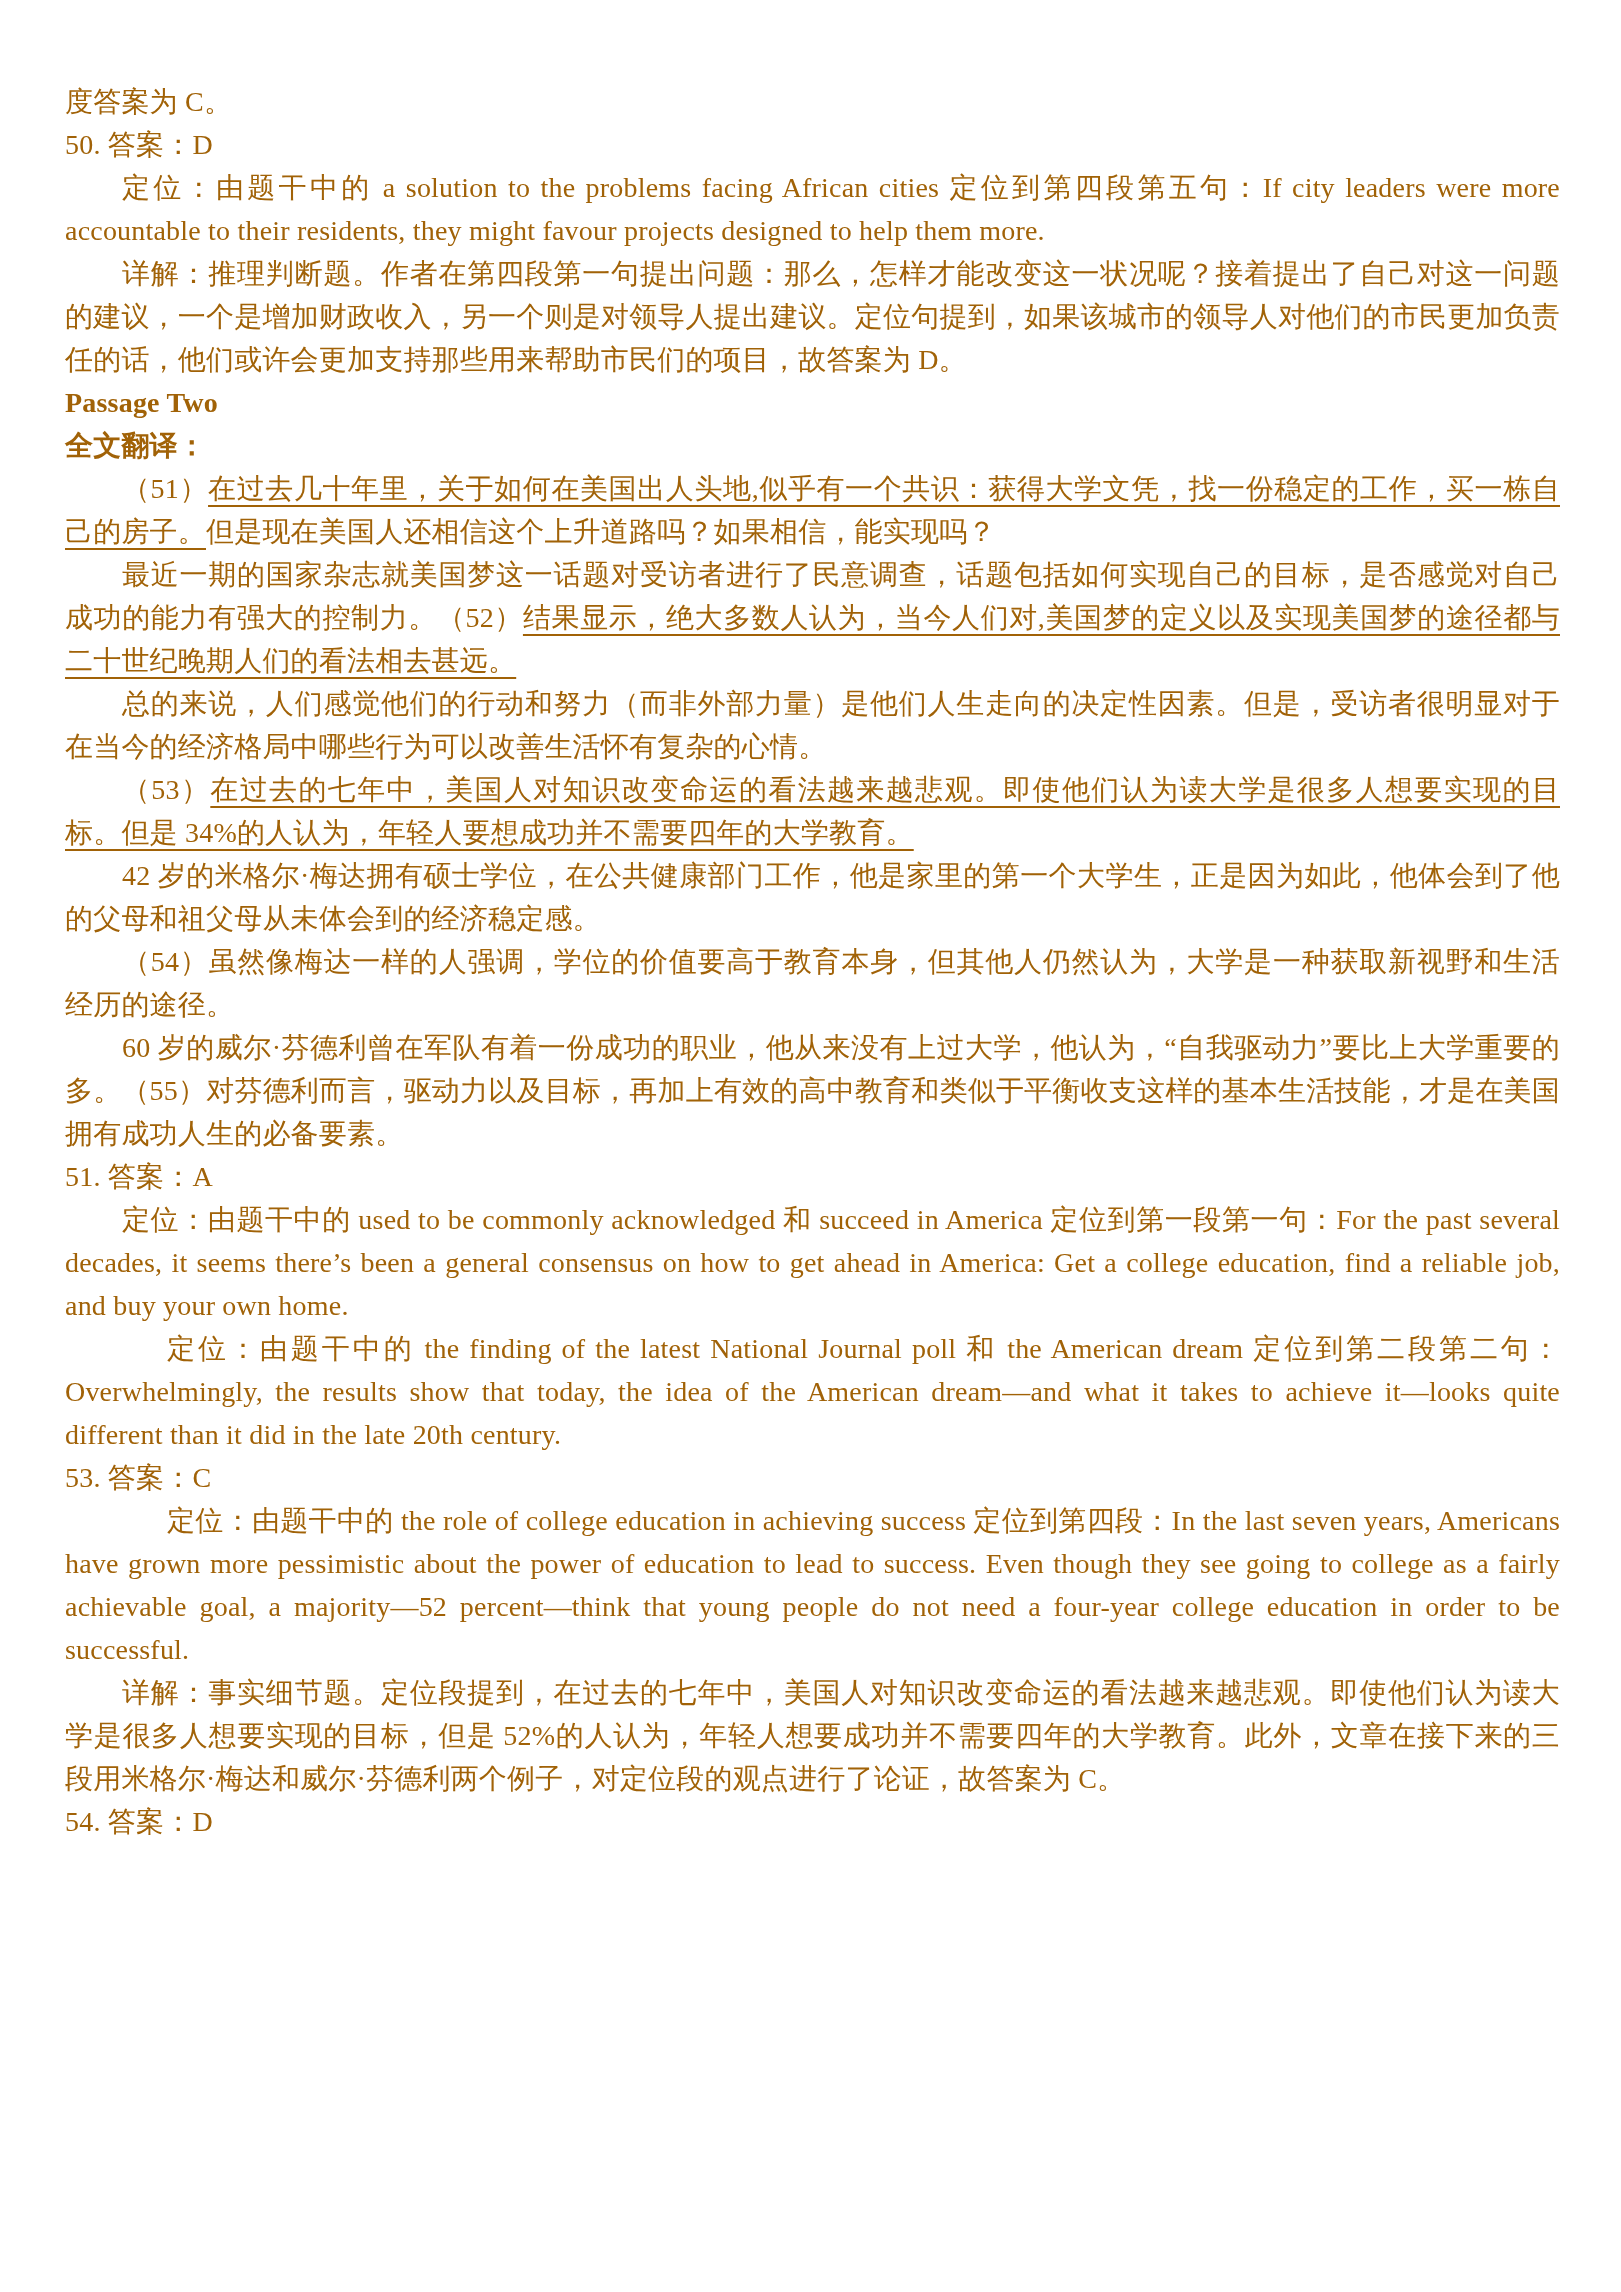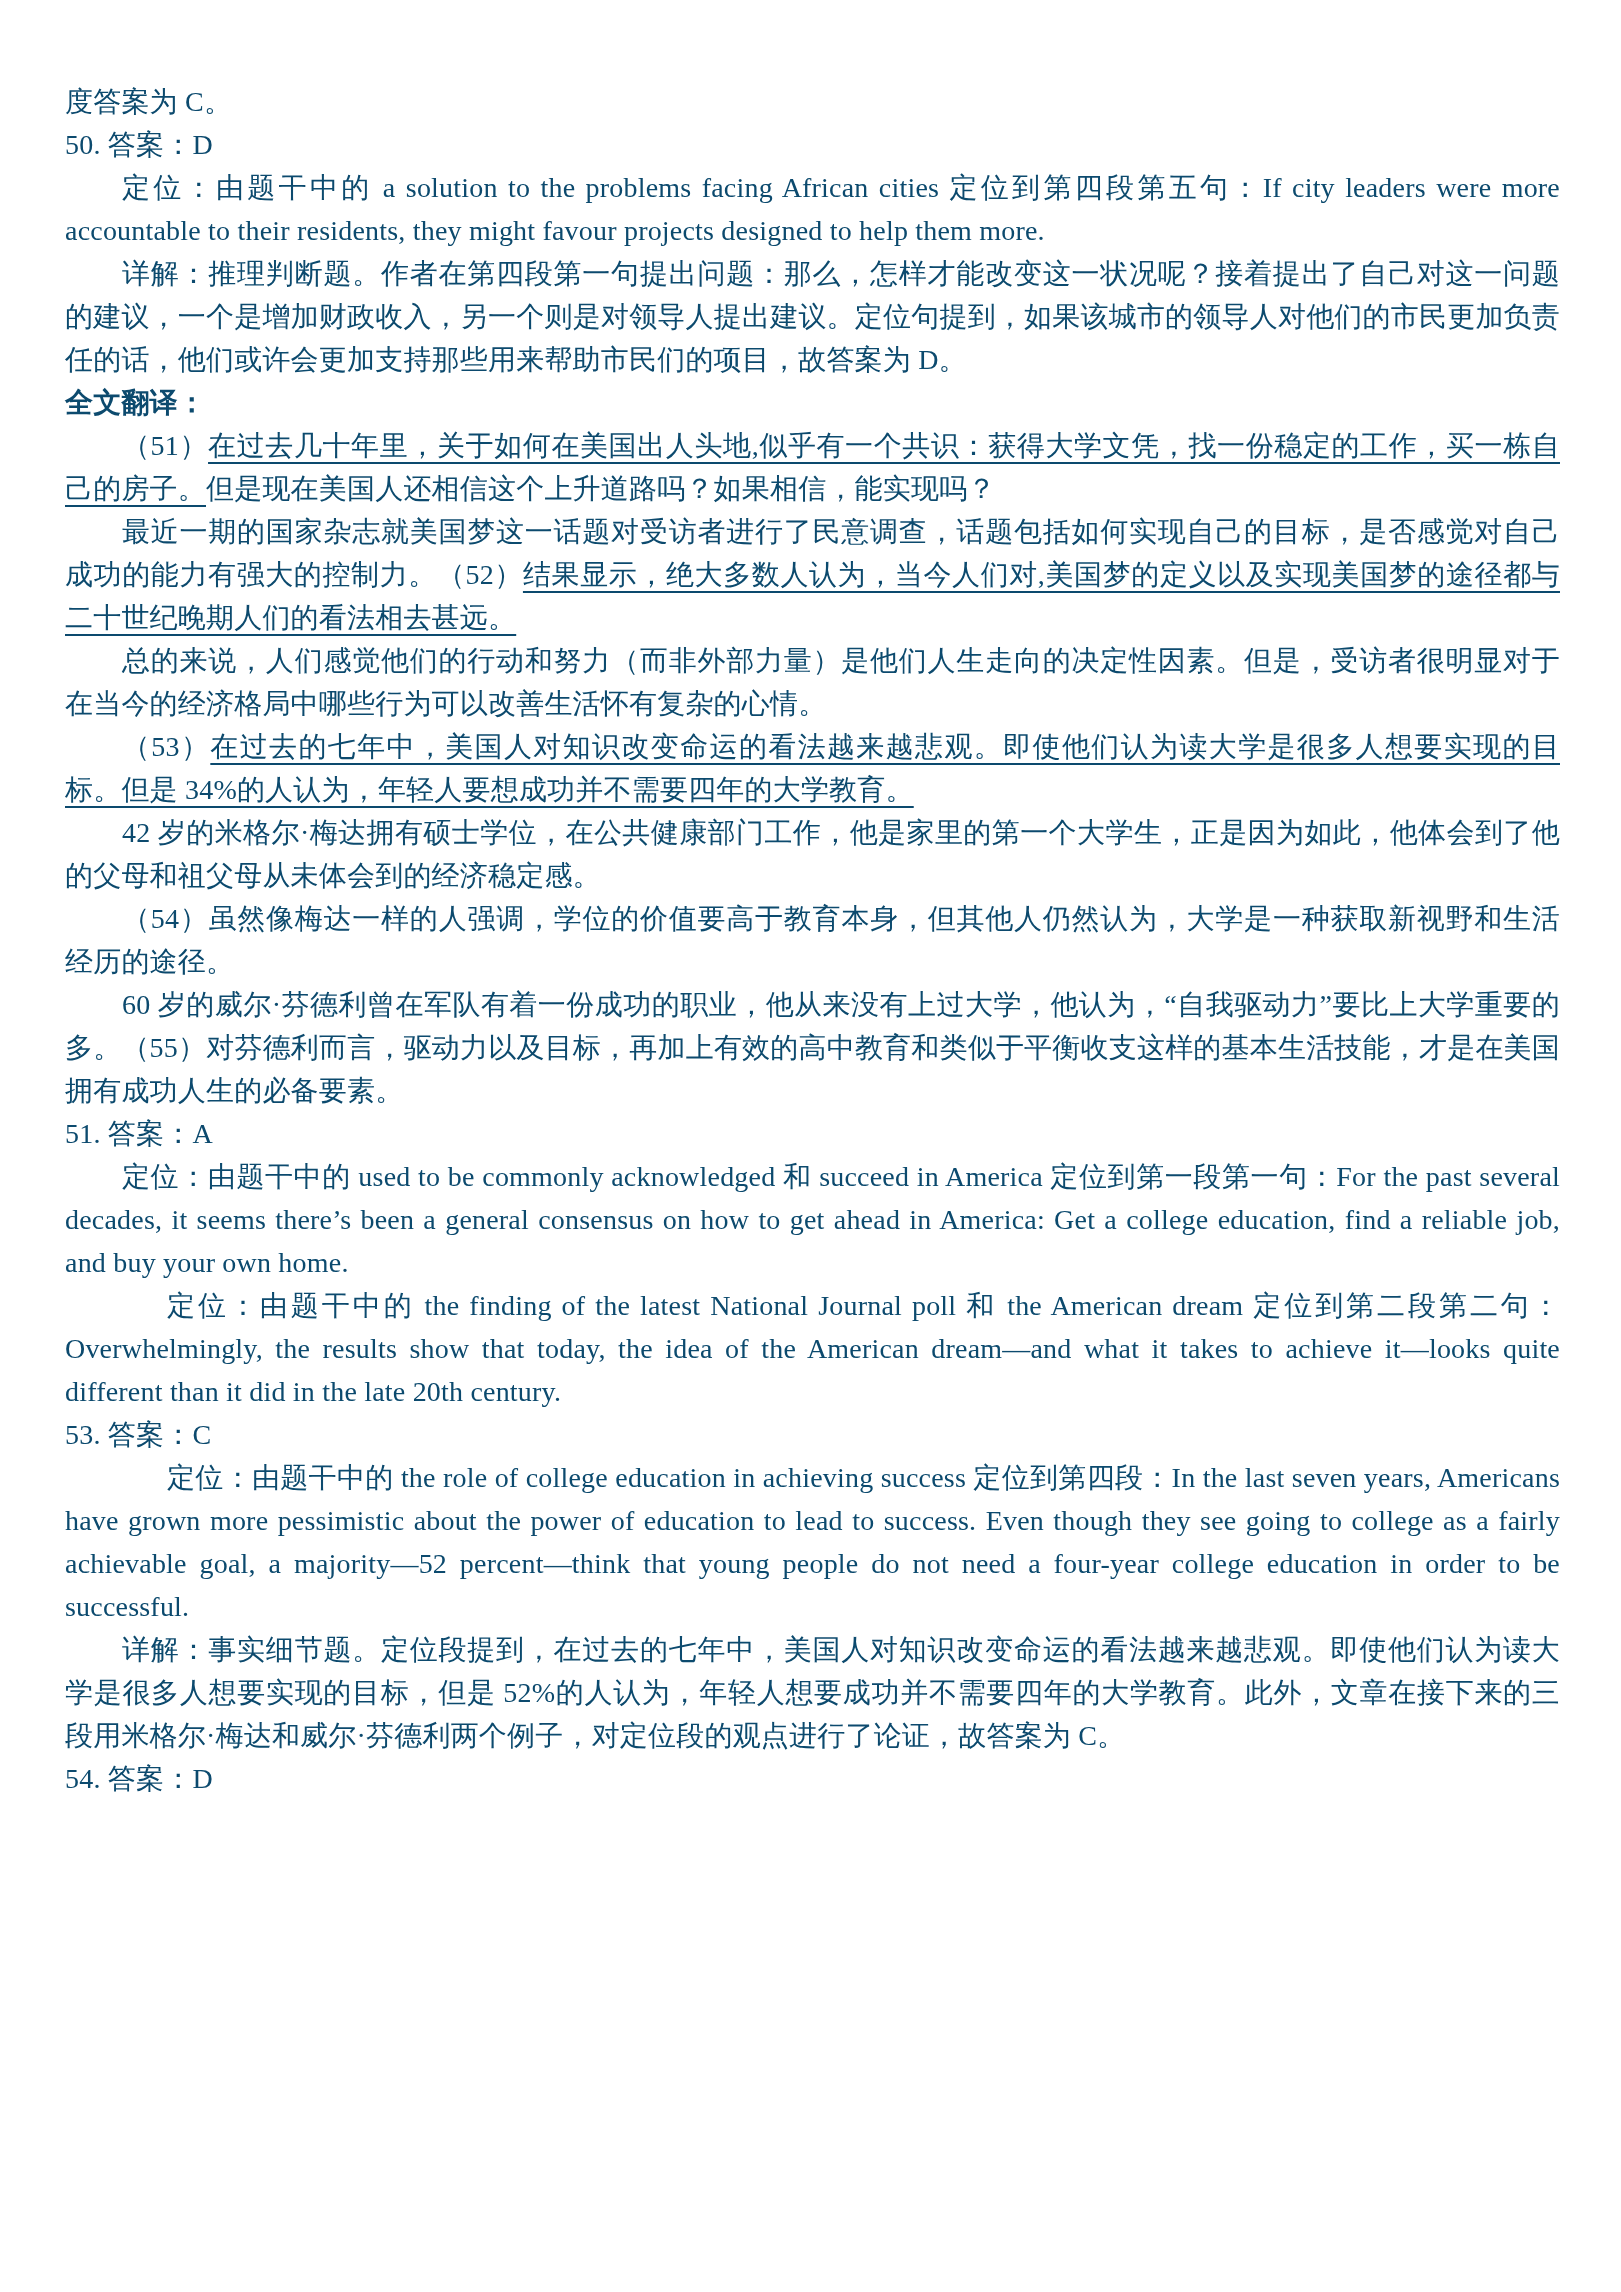--- a/index.html
+++ b/index.html
@@ -5,21 +5,21 @@
   html,body{margin:0;padding:0;background:#e8e8e8;}
   .page{
     position:relative;
     width:1621px;
     height:2293px;
     margin:0 auto;
     background:#ffffff;
     box-sizing:border-box;
     padding:80px 61px 39px 65px;
     font-family:"Liberation Serif","DejaVu Serif",serif;
-    color:#0c4a6e;
+    color:#a16207;
     overflow:hidden;
   }
   p.t{
     margin:0;
     font-size:28px;
     line-height:43px;
     text-align:justify;
     letter-spacing:0.2px;
   }
   p.ind{text-indent:57px;}
@@ -38,20 +38,21 @@
 <div class="page">
 
   <p class="t"><span>度答案为 C。</span></p>
 
   <p class="t"><span>50. 答案：D</span></p>
 
   <p class="t ind"><span>定位：由题干中的 a solution to the problems facing African cities 定位到第四段第五句：If city leaders were more accountable to their residents, they might favour projects designed to help them more.</span></p>
 
   <p class="t ind"><span>详解：推理判断题。作者在第四段第一句提出问题：那么，怎样才能改变这一状况呢？接着提出了自己对这一问题的建议，一个是增加财政收入，另一个则是对领导人提出建议。定位句提到，如果该城市的领导人对他们的市民更加负责任的话，他们或许会更加支持那些用来帮助市民们的项目，故答案为 D。</span></p>
 
+  <p class="t center bold"><span>Passage Two</span></p>
 
   <p class="t bold"><span>全文翻译：</span></p>
 
   <p class="t ind"><span>（51）</span><span class="u">在过去几十年里，关于如何在美国出人头地,似乎有一个共识：获得大学文凭，找一份稳定的工作，买一栋自己的房子。</span><span>但是现在美国人还相信这个上升道路吗？如果相信，能实现吗？</span></p>
 
   <p class="t ind"><span>最近一期的国家杂志就美国梦这一话题对受访者进行了民意调查，话题包括如何实现自己的目标，是否感觉对自己成功的能力有强大的控制力。（52）</span><span class="u">结果显示，绝大多数人认为，当今人们对,美国梦的定义以及实现美国梦的途径都与二十世纪晚期人们的看法相去甚远。</span></p>
 
   <p class="t ind"><span>总的来说，人们感觉他们的行动和努力（而非外部力量）是他们人生走向的决定性因素。但是，受访者很明显对于在当今的经济格局中哪些行为可以改善生活怀有复杂的心情。</span></p>
 
   <p class="t ind"><span>（53）</span><span class="u">在过去的七年中，美国人对知识改变命运的看法越来越悲观。即使他们认为读大学是很多人想要实现的目标。但是 34%的人认为，年轻人要想成功并不需要四年的大学教育。</span></p>

